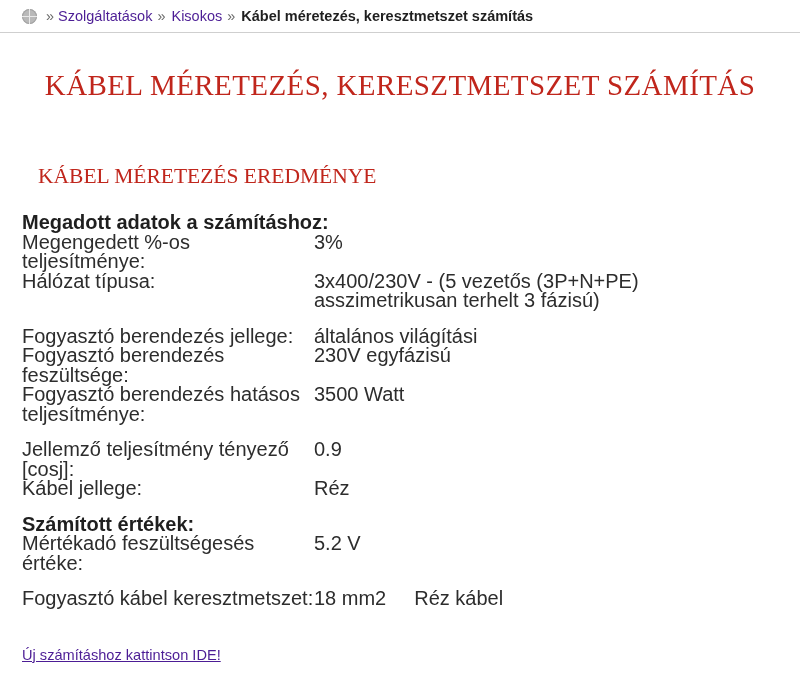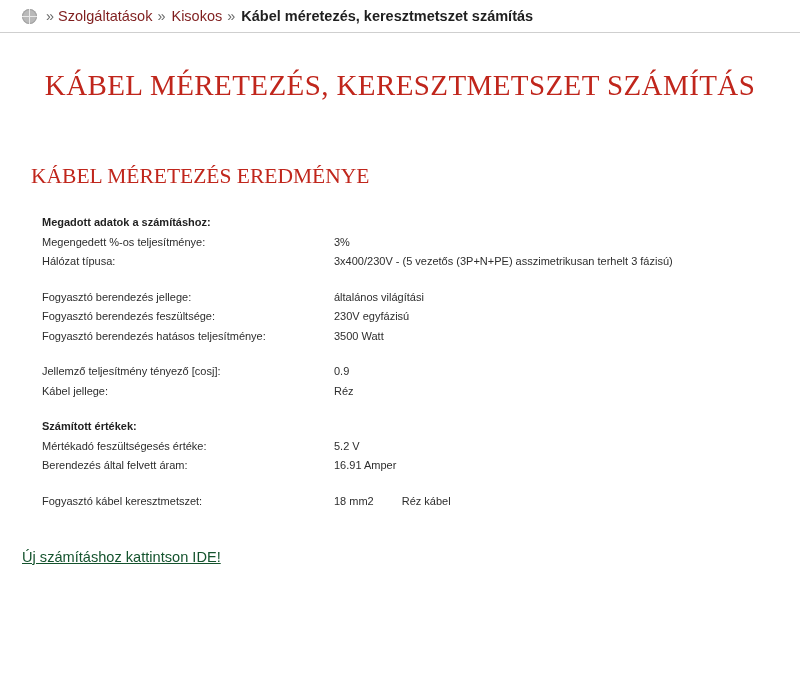--- a/index.html
+++ b/index.html
@@ -48,21 +48,21 @@
     position: absolute;
     left: 7px; top: 0;
     width: 1px; height: 15px;
     background: #e9e9e9;
   }
   .crumb {
     color: #2e2e2e;
     text-decoration: none;
     white-space: nowrap;
   }
-  .crumb.link { color: #7f1d1d; }
+  .crumb.link { color: #4c1d95; }
   .crumb.current { font-weight: bold; color: #1f1f1f; }
   .crumb-sep {
     color: #6a6a6a;
     margin: 0 6px 0 5px;
     white-space: nowrap;
   }
   .crumb-arrow {
     color: #6a6a6a;
     margin-right: 4px;
   }
@@ -85,28 +85,27 @@
   .content {
     padding: 0 0 0 22px;
     margin-top: 62px;
   }
 
   .section-title {
     color: #c0261c;
     font-family: "Liberation Serif", serif;
     font-size: 21.5px;
     font-weight: normal;
-    margin: 0 0 24px 9px;
+    margin: 0 0 24px 16px;
   }
 
   table.data {
     border-collapse: collapse;
-    font-size: 11px;
+    font-size: 20px;
     color: #2d2d2d;
-    margin-left: 20px;
   }
   table.data td {
     padding: 0;
     vertical-align: top;
     line-height: 19.5px;
   }
   td.label {
     width: 292px;
     padding-right: 10px;
   }
@@ -119,21 +118,21 @@
   .value .sp {
     display: inline-block;
     width: 28px;
   }
 
   .newcalc {
     margin: 38px 0 0 0;
     font-size: 14.6px;
   }
   .newcalc a {
-    color: #14532d;
+    color: #4c1d95;
     text-decoration: underline;
   }
 </style>
 </head>
 <body>
 
 <div class="breadcrumb-bar">
   <span class="globe-icon"></span>
 
   <span class="crumb-arrow">»</span>
@@ -200,24 +199,20 @@
             <td></td>
             <td></td>
           </tr>
 
         <tr>
           <td class="label bold" colspan="2">Számított értékek:</td>
         </tr>
         <tr>
           <td class="label">Mértékadó feszültségesés értéke:</td>
           <td class="value">5.2 V</td>
-        </tr>
-        <tr>
-          <td class="label">Berendezés által felvett áram:</td>
-          <td class="value">16.91 Amper</td>
         </tr>
         <tr class="row-gap">
             <td></td>
             <td></td>
           </tr>
         <tr>
           <td class="label">Fogyasztó kábel keresztmetszet:</td>
           <td class="value">
             <span>18 mm2</span><span class="sp"></span><span>Réz kábel</span>
           </td>

